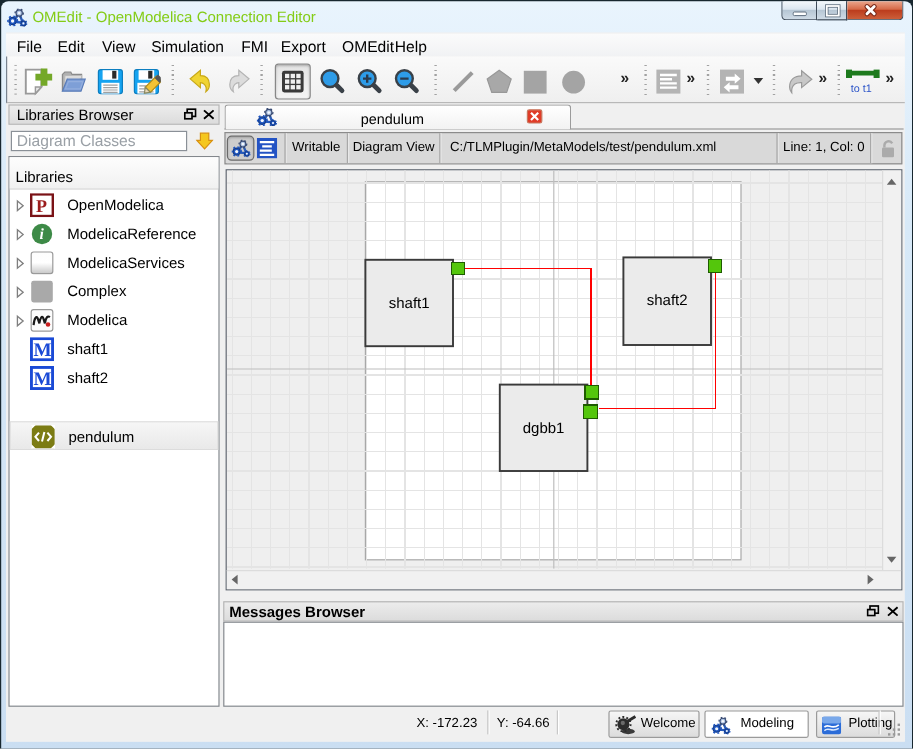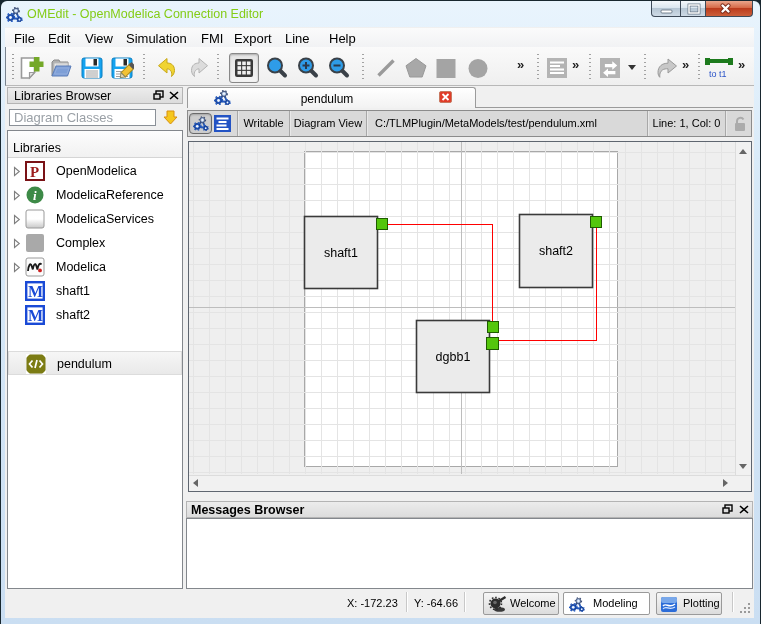--- a/index.html
+++ b/index.html
@@ -63,21 +63,21 @@
 .sarrow { position:absolute; width:0; height:0; }
 #msghdr { position:absolute; left:186px; top:501px; width:567px; height:17px;
   background:linear-gradient(#ececec,#dcdcdc); border:1px solid #b4b4b4;font-weight:bold; }
 #msghdr span { position:absolute; left:4px; top:1px; font-size:12.5px; color:#000; }
 #msgbody { position:absolute; left:186px; top:518px; width:567px; height:71px; background:#fff; border:1px solid #83878c; }
 
 #statusbar { position:absolute; left:5px; top:590px; width:749px; height:28px; background:#f0f0f0; }
 .stxt { position:absolute; font-size:11px; color:#000; }
 .ssep { position:absolute; top:3px; width:1px; height:20px; background:#c8c8c8; box-shadow:1px 0 0 #ffffff; }
 .sbtn { position:absolute; height:23px; border:1px solid #9a9a9a; border-radius:2px;
-  background:linear-gradient(#f6f6f6,#dcdcdc); font-size:11px; color:#000; }
+  background:linear-gradient(#f6f6f6,#dcdcdc); font-size:11px; color:#000;margin-left:24px; }
 .sbtn.active { background:#ffffff; }
 .sbtn span { position:absolute; top:4px; }
 </style>
 </head>
 <body>
 <div id="win">
  <div id="frame"></div>
 
  <svg class="abs" style="left:6px;top:7px" width="17" height="15" viewBox="0 0 17 15">
    <line x1="5" y1="11" x2="10" y2="4" stroke="#2a5cb8" stroke-width="2"></line>
@@ -106,21 +106,21 @@
  </svg>
  <div id="content"></div>
 
  <div id="menubar"></div>
  <div class="menu" style="left:14px">File</div>
  <div class="menu" style="left:48px">Edit</div>
  <div class="menu" style="left:85px">View</div>
  <div class="menu" style="left:126px">Simulation</div>
  <div class="menu" style="left:201px">FMI</div>
  <div class="menu" style="left:234px">Export</div>
- <div class="menu" style="left:285px">Line</div>
+ <div class="menu" style="left:285px">OMEdit</div>
  <div class="menu" style="left:329px">Help</div>
 
  <div id="toolbar"></div>
  <div class="thandle" style="left:12px"></div>
  <svg class="ticon" style="left:20px" viewBox="0 0 24 24">
    <path d="M1.5 2 h13 v14.5 l-5 5.5 h-8 z" fill="#ffffff" stroke="#9a9a9a" stroke-width="1.6"></path>
    <path d="M14.5 16.5 l-5 5.5 v-5.5 z" fill="#e8e8e8" stroke="#9a9a9a" stroke-width="1.2"></path>
    <path d="M14 1 v4.5 h-4.5 v5.5 h4.5 v4.5 h5.5 v-4.5 h4 v-5.5 h-4 v-4.5 z" fill="#74a828"></path>
  </svg>
  <svg class="ticon" style="left:49px" viewBox="0 0 24 24">

